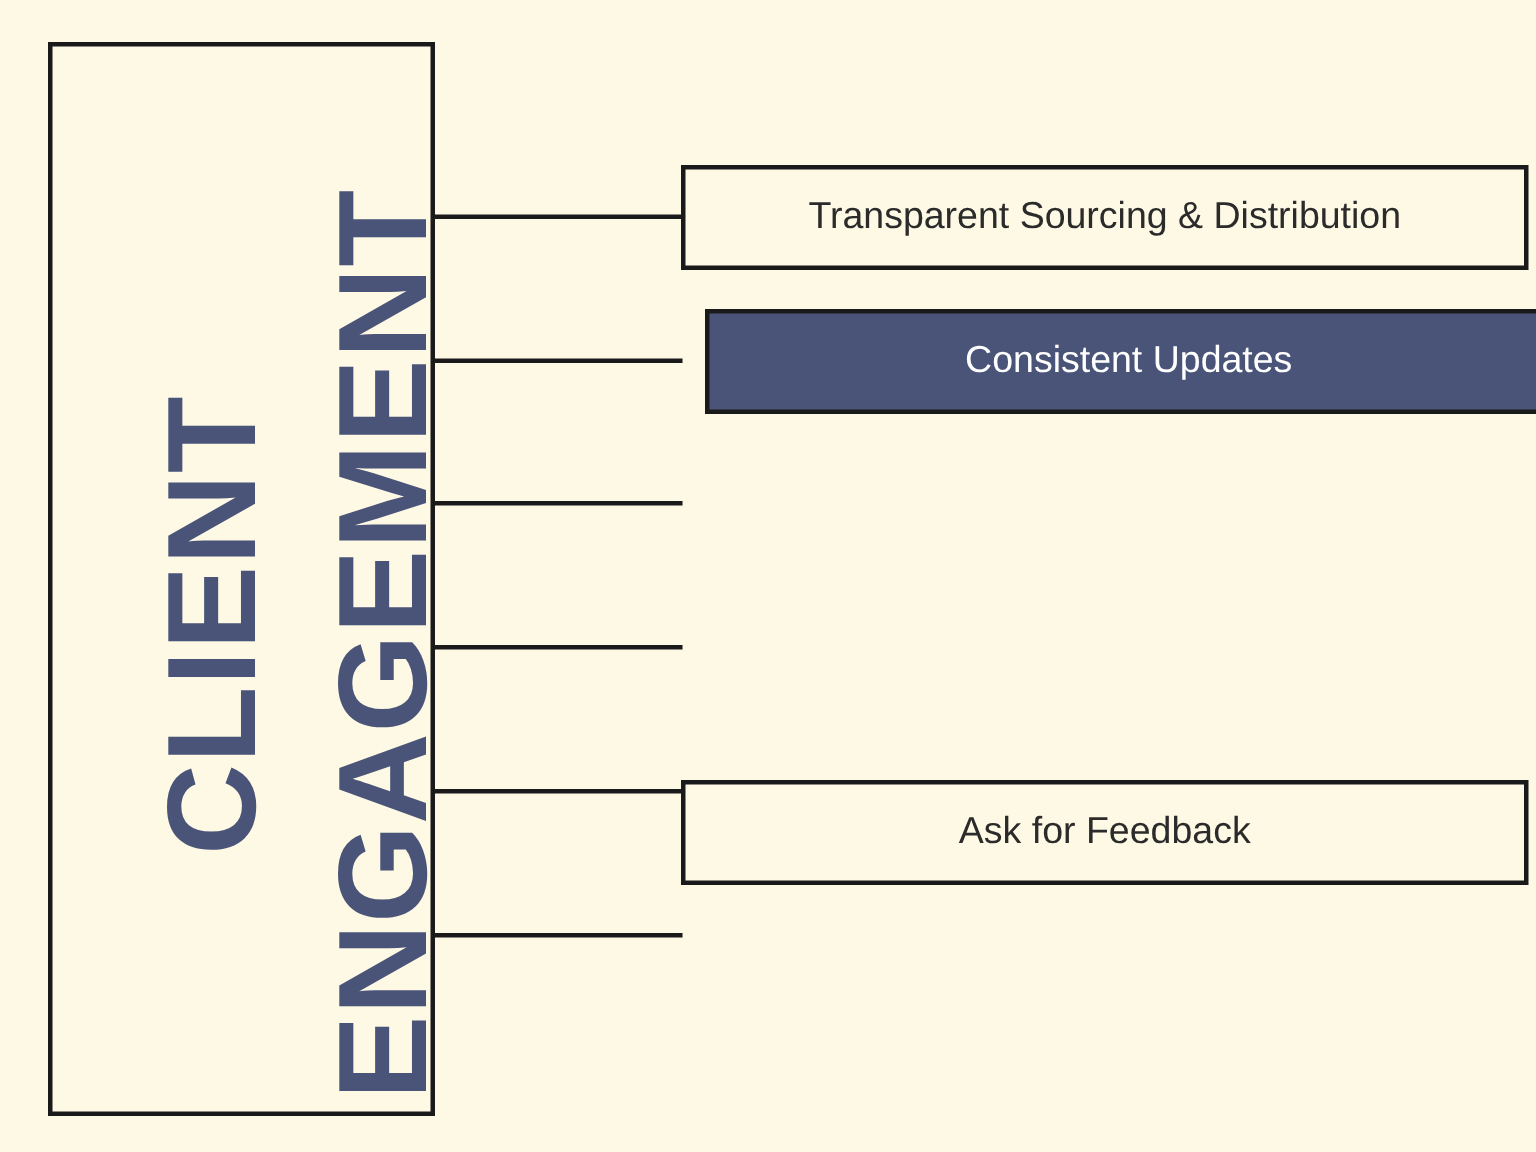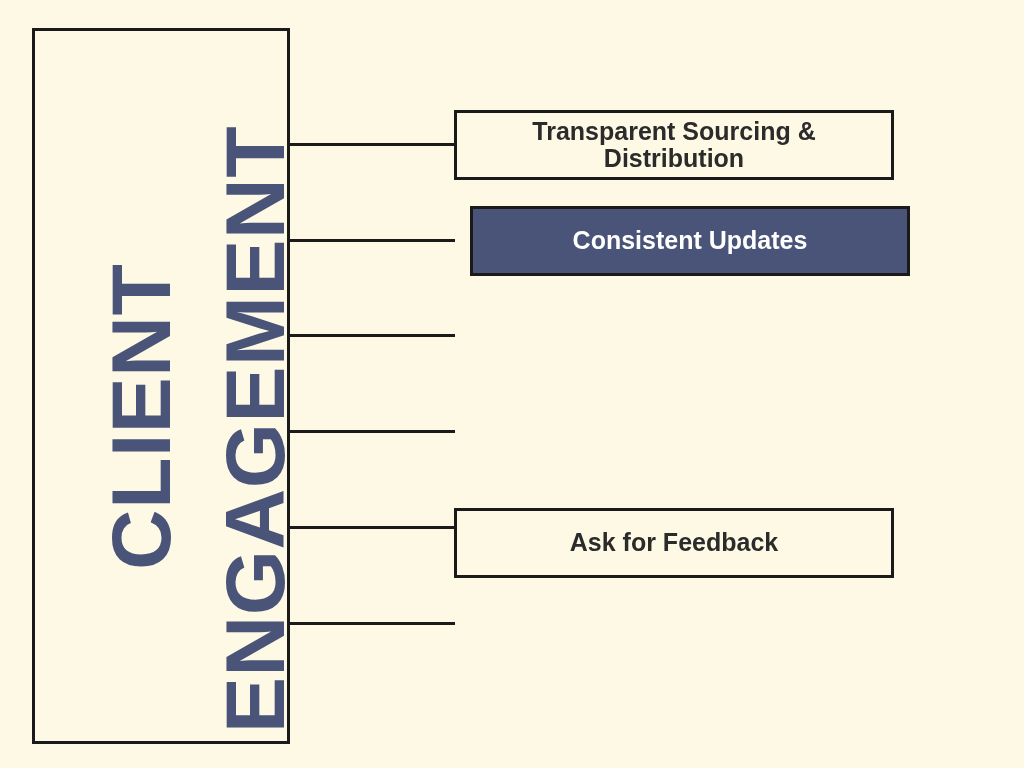--- a/index.html
+++ b/index.html
@@ -68,30 +68,30 @@
     left: 290px;
     width: 165px;
     height: 3px;
     background: #1A1A1A;
   }
 
   
   .item-box {
     position: absolute;
     left: 454px;
-    width: 440px;
+    width: 565px;
     height: 70px;
     box-sizing: border-box;
     border: 3px solid #1A1A1A;
     display: flex;
     align-items: center;
     justify-content: center;
     text-align: center;
     font-size: 25px;
-    font-weight: bold;
+    font-weight: normal;
     padding: 16px 10px;
   }
 
   .item-box.light {
     background: #FDF9E4;
     color: #2B2B2B;
   }
 
   .item-box.dark {
     background: #4A5478;
@@ -125,18 +125,18 @@
   <div class="item-box light" style="top: 110px;">
     <span class="item-label">Transparent Sourcing &amp; Distribution</span>
   </div>
 
   <div class="item-box dark" style="top: 206px;">
     <span class="item-label">Consistent Updates</span>
   </div>
 
 
 
-  <div class="item-box light" style="top: 508px;">
+  <div class="item-box light" style="top: 520px;">
     <span class="item-label">Ask for Feedback</span>
   </div>
 
 
 </div>
 
 </body></html>

